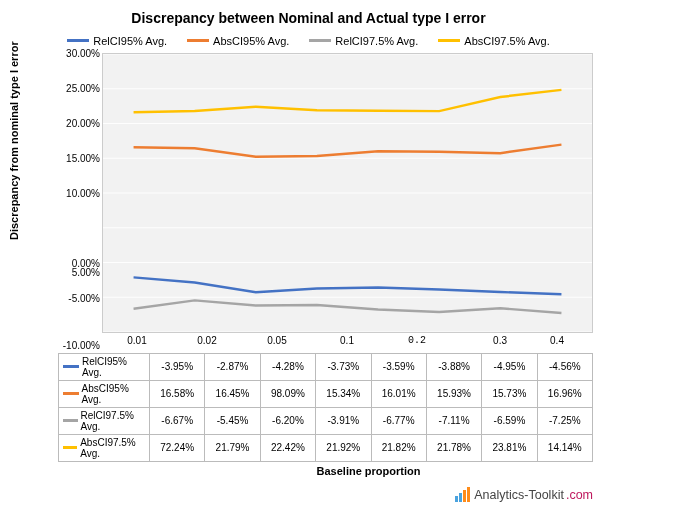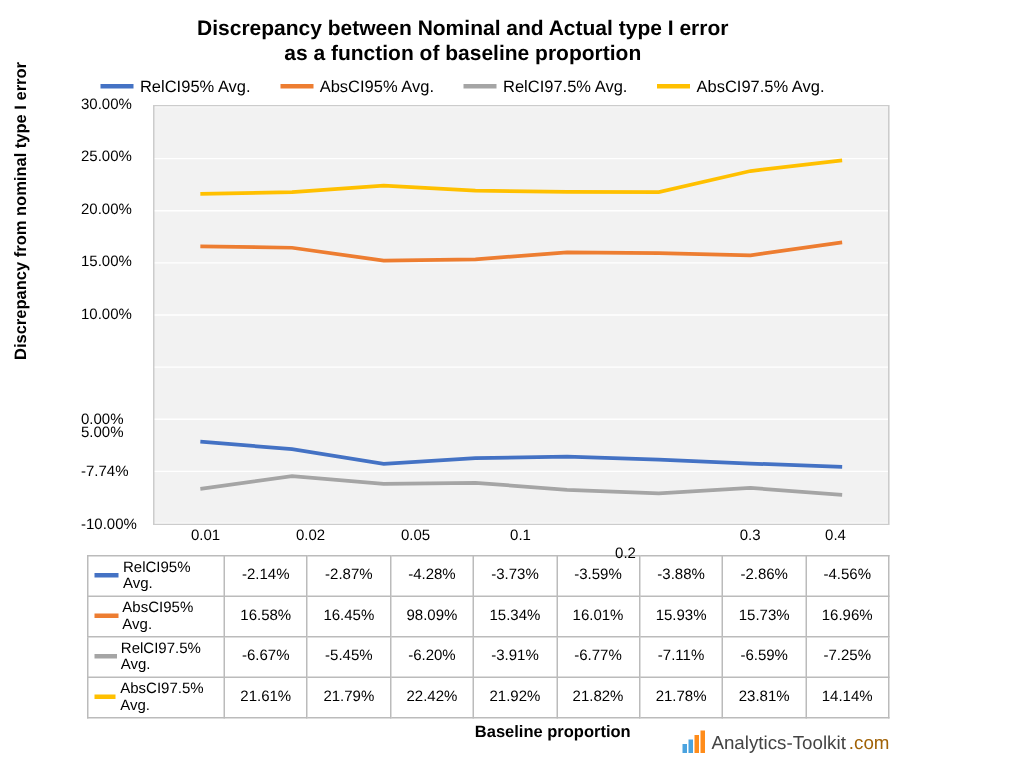--- a/index.html
+++ b/index.html
@@ -67,21 +67,21 @@
   border: 1px solid #ccc;
 }
 .series {
   fill: none;
   stroke-width: 2.5;
 }
 .ytick-label {
   position: absolute;
   right: calc(100% - 42px);
   font-size: 10px;
-  text-align: left;
+  text-align: right;
   width: 46px;
   transform: translateY(-50%);
 }
 .xtick-label {
   position: absolute;
   font-size: 10px;
   text-align: center;
   width: 40px;
   margin-left: -20px;
 }
@@ -134,30 +134,29 @@
 .logo .bars {
   display: flex;
   align-items: flex-end;
   gap: 1px;
   margin-right: 2px;
 }
 .logo .bar {
   width: 3px;
 }
 .logo .com {
-  color: #a16207;
+  color: #be185d;
 }
 </style>
 </head>
 <body>
 <div class="container">
 
 <div class="title">
   <div>Discrepancy between Nominal and Actual type I error</div>
-  <div>as a function of baseline proportion</div>
 </div>
 
 <div class="legend">
   <div class="legend-item">
     <span class="swatch" style="border-color:#4472c4"></span>
     <span>RelCI95% Avg.</span>
   </div>
   <div class="legend-item">
     <span class="swatch" style="border-color:#ed7d31"></span>
     <span>AbsCI95% Avg.</span>
@@ -169,22 +168,22 @@
   <div class="legend-item">
     <span class="swatch" style="border-color:#ffc000"></span>
     <span>AbsCI97.5% Avg.</span>
   </div>
 </div>
 
 <div class="ylabel">Discrepancy from nominal type I error</div>
 
 <div class="chart-area">
   <div id="yticks">
-        <div class="ytick-label" style="top: 280px;">-10.00%</div>
-        <div class="ytick-label" style="top: 245px;">-7.74%</div>
+        <div class="ytick-label" style="top: 292px;">-10.00%</div>
+        <div class="ytick-label" style="top: 245px;">-5.00%</div>
         <div class="ytick-label" style="top: 210px;">0.00%</div>
         <div class="ytick-label" style="top: 175px; margin-top: 44px;">5.00%</div>
         <div class="ytick-label" style="top: 140px;">10.00%</div>
         <div class="ytick-label" style="top: 105px;">15.00%</div>
         <div class="ytick-label" style="top: 70px;">20.00%</div>
         <div class="ytick-label" style="top: 35px;">25.00%</div>
         <div class="ytick-label" style="top: 0px;">30.00%</div>
       </div>
   <div class="plot">
     <svg id="plotsvg" width="100%" height="100%" preserveAspectRatio="none" viewBox="0 0 560 280">
@@ -201,43 +200,43 @@
           <polyline class="series" stroke="#ed7d31" points="35,93.94 105,94.85 175,103.46000000000001 245,102.62 315,97.93 385,98.49000000000001 455,99.89000000000001 525,91.28"></polyline>
           <polyline class="series" stroke="#a5a5a5" points="35,256.69 105,248.15 175,253.4 245,252.7 315,257.39 385,259.77 455,256.13 525,260.75"></polyline>
           <polyline class="series" stroke="#ffc000" points="35,58.72999999999999 105,57.47 175,53.06 245,56.56 315,57.25999999999999 385,57.53999999999999 455,43.329999999999984 525,36.119999999999976"></polyline>
         </svg>
   </div>
   <div id="xticks">
         <div class="xtick-label" style="left: 79px; top: 282px;">0.01</div>
         <div class="xtick-label" style="left: 149px; top: 282px;">0.02</div>
         <div class="xtick-label" style="left: 219px; top: 282px;">0.05</div>
         <div class="xtick-label" style="left: 289px; top: 282px;">0.1</div>
-        <div class="xtick-label" style="left: 359px; top: 294px;">0.2</div>
+        <div class="xtick-label" style="left: 359px; top: 282px; font-family: Liberation Mono, monospace;">0.2</div>
         <div class="xtick-label" style="left: 429px; top: 282px; text-align: right;">0.3</div>
         <div class="xtick-label" style="left: 499px; top: 282px;">0.4</div>
         <div class="xtick-label" style="left: 569px; top: 282px;">0.5</div>
       </div>
 </div>
 
 <table class="data-table">
   <tbody id="tbody">
         <tr>
           <td class="row-head-cell">
             <div class="row-head">
               <span class="row-swatch" style="border-color:#4472c4"></span>
               <span>RelCI95% Avg.</span>
             </div>
           </td>
-          <td>-2.14%</td>
+          <td>-3.95%</td>
           <td>-2.87%</td>
           <td>-4.28%</td>
           <td>-3.73%</td>
           <td>-3.59%</td>
           <td>-3.88%</td>
-          <td>-2.86%</td>
+          <td>-4.95%</td>
           <td>-4.56%</td>
         </tr>
         <tr>
           <td class="row-head-cell">
             <div class="row-head">
               <span class="row-swatch" style="border-color:#ed7d31"></span>
               <span>AbsCI95% Avg.</span>
             </div>
           </td>
           <td>16.58%</td>
@@ -265,21 +264,21 @@
           <td>-6.59%</td>
           <td>-7.25%</td>
         </tr>
         <tr>
           <td class="row-head-cell">
             <div class="row-head">
               <span class="row-swatch" style="border-color:#ffc000"></span>
               <span>AbsCI97.5% Avg.</span>
             </div>
           </td>
-          <td>21.61%</td>
+          <td>72.24%</td>
           <td>21.79%</td>
           <td>22.42%</td>
           <td>21.92%</td>
           <td>21.82%</td>
           <td>21.78%</td>
           <td>23.81%</td>
           <td>14.14%</td>
         </tr>
       </tbody>
 </table>

